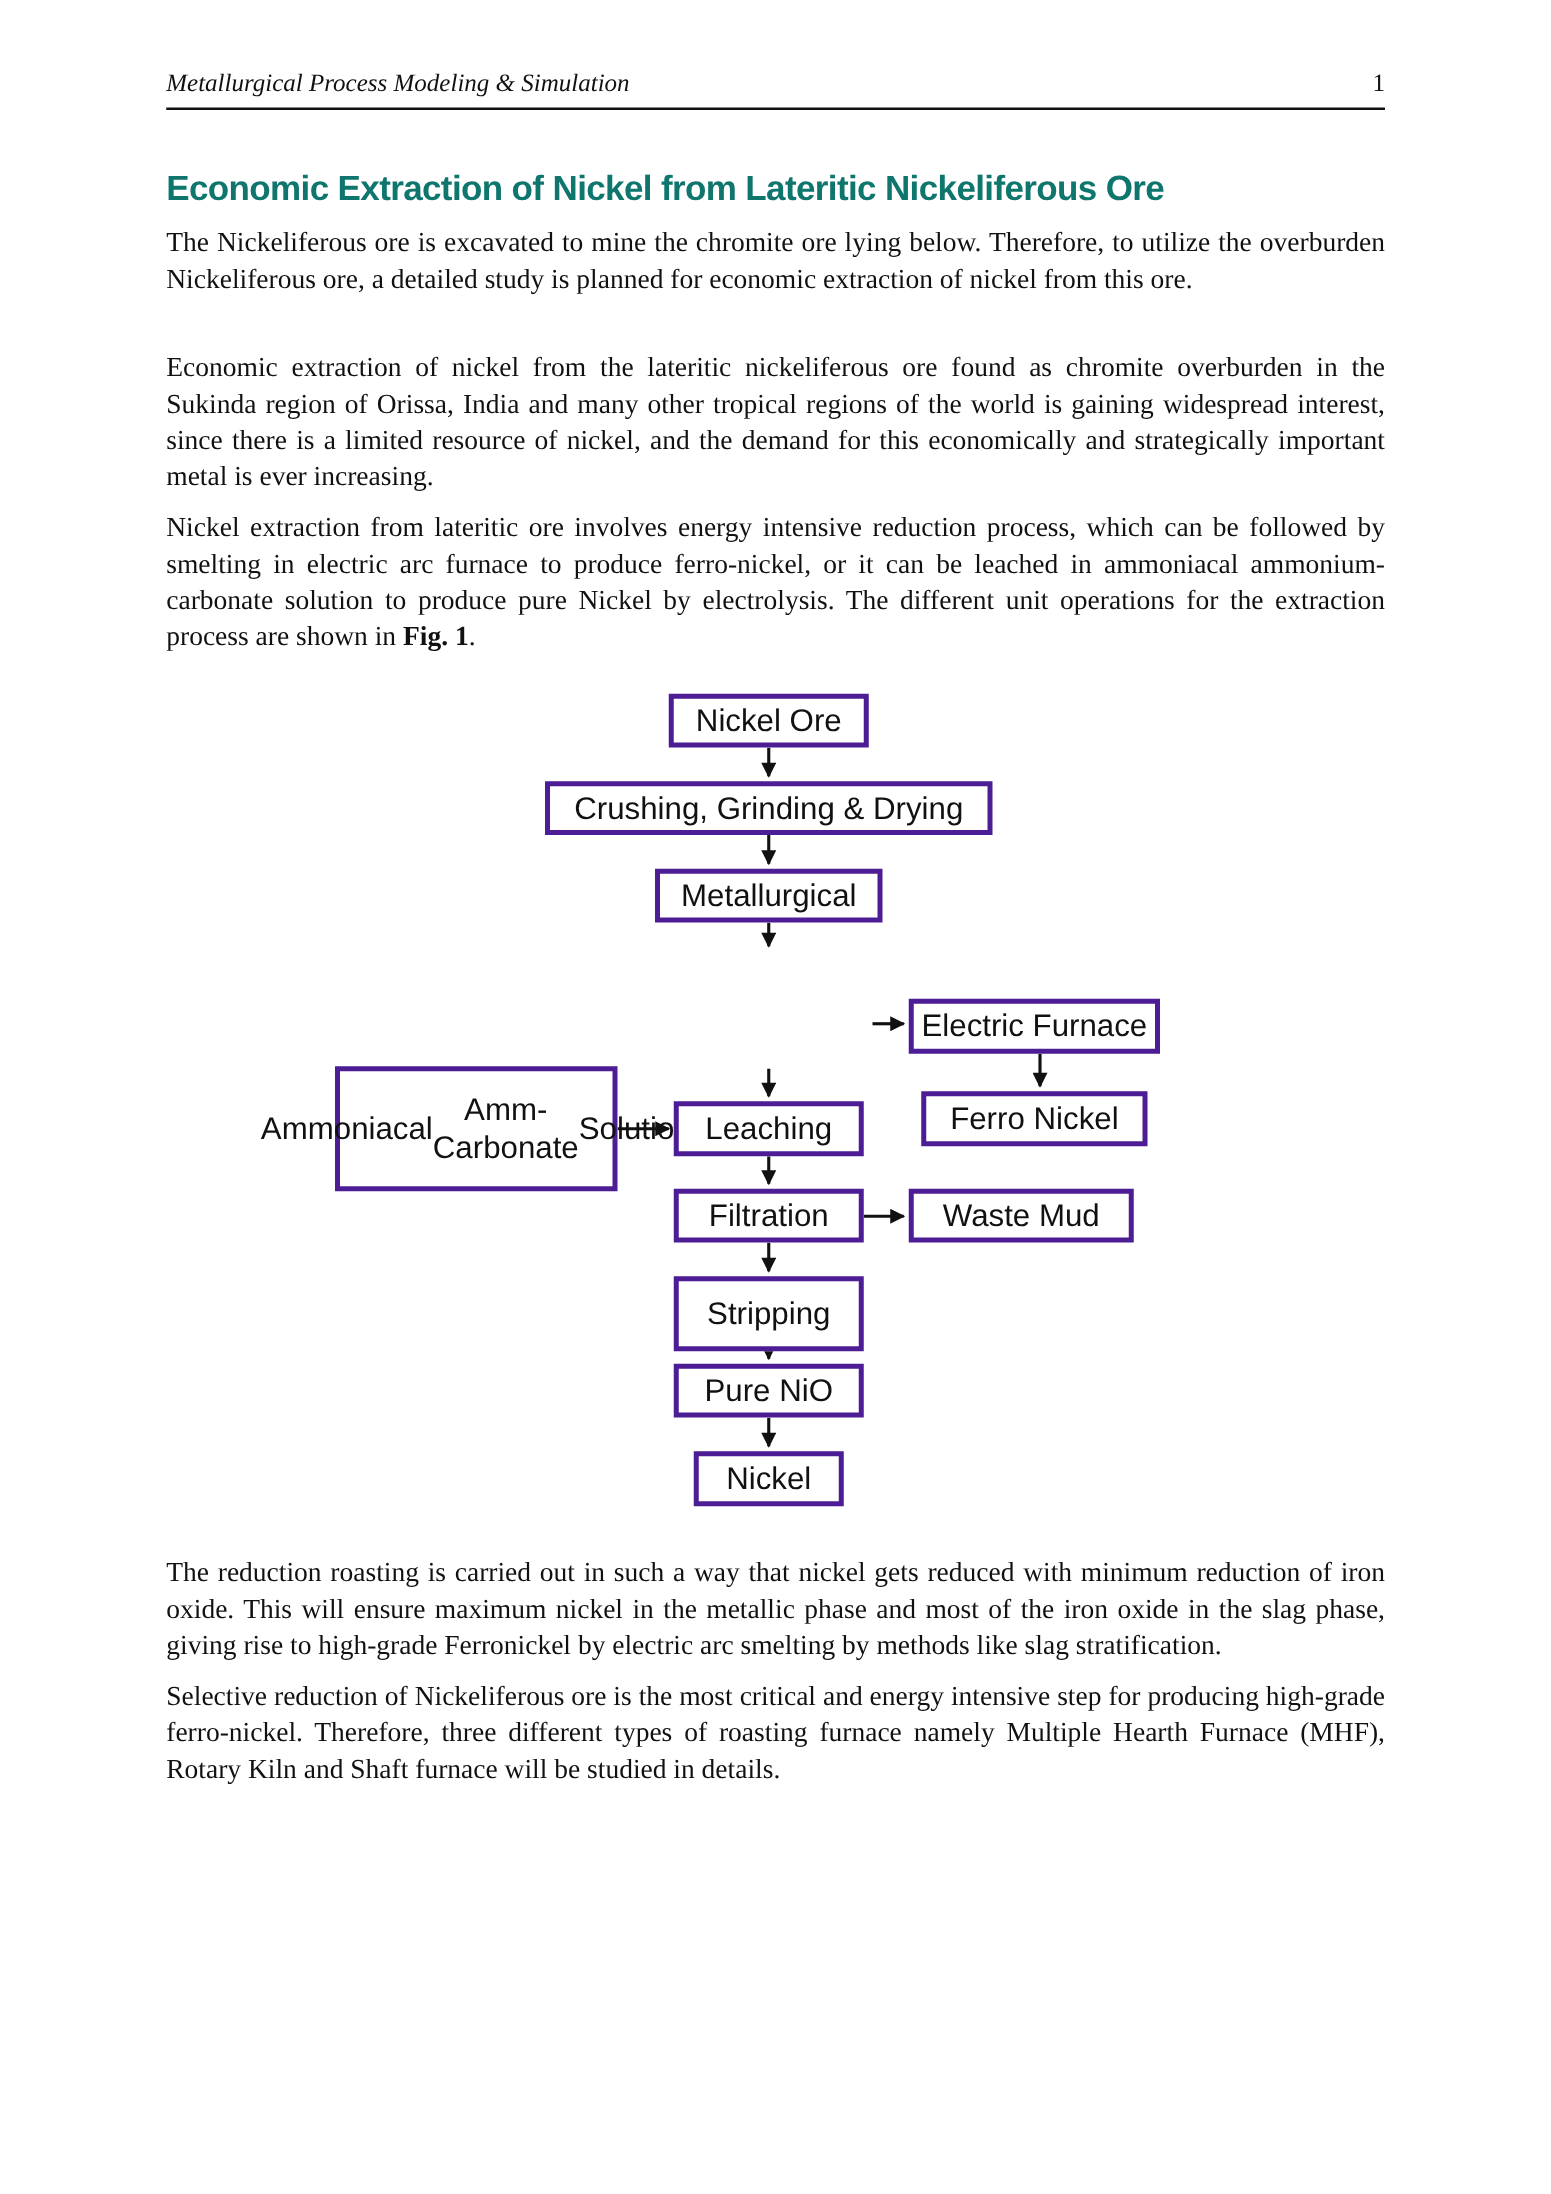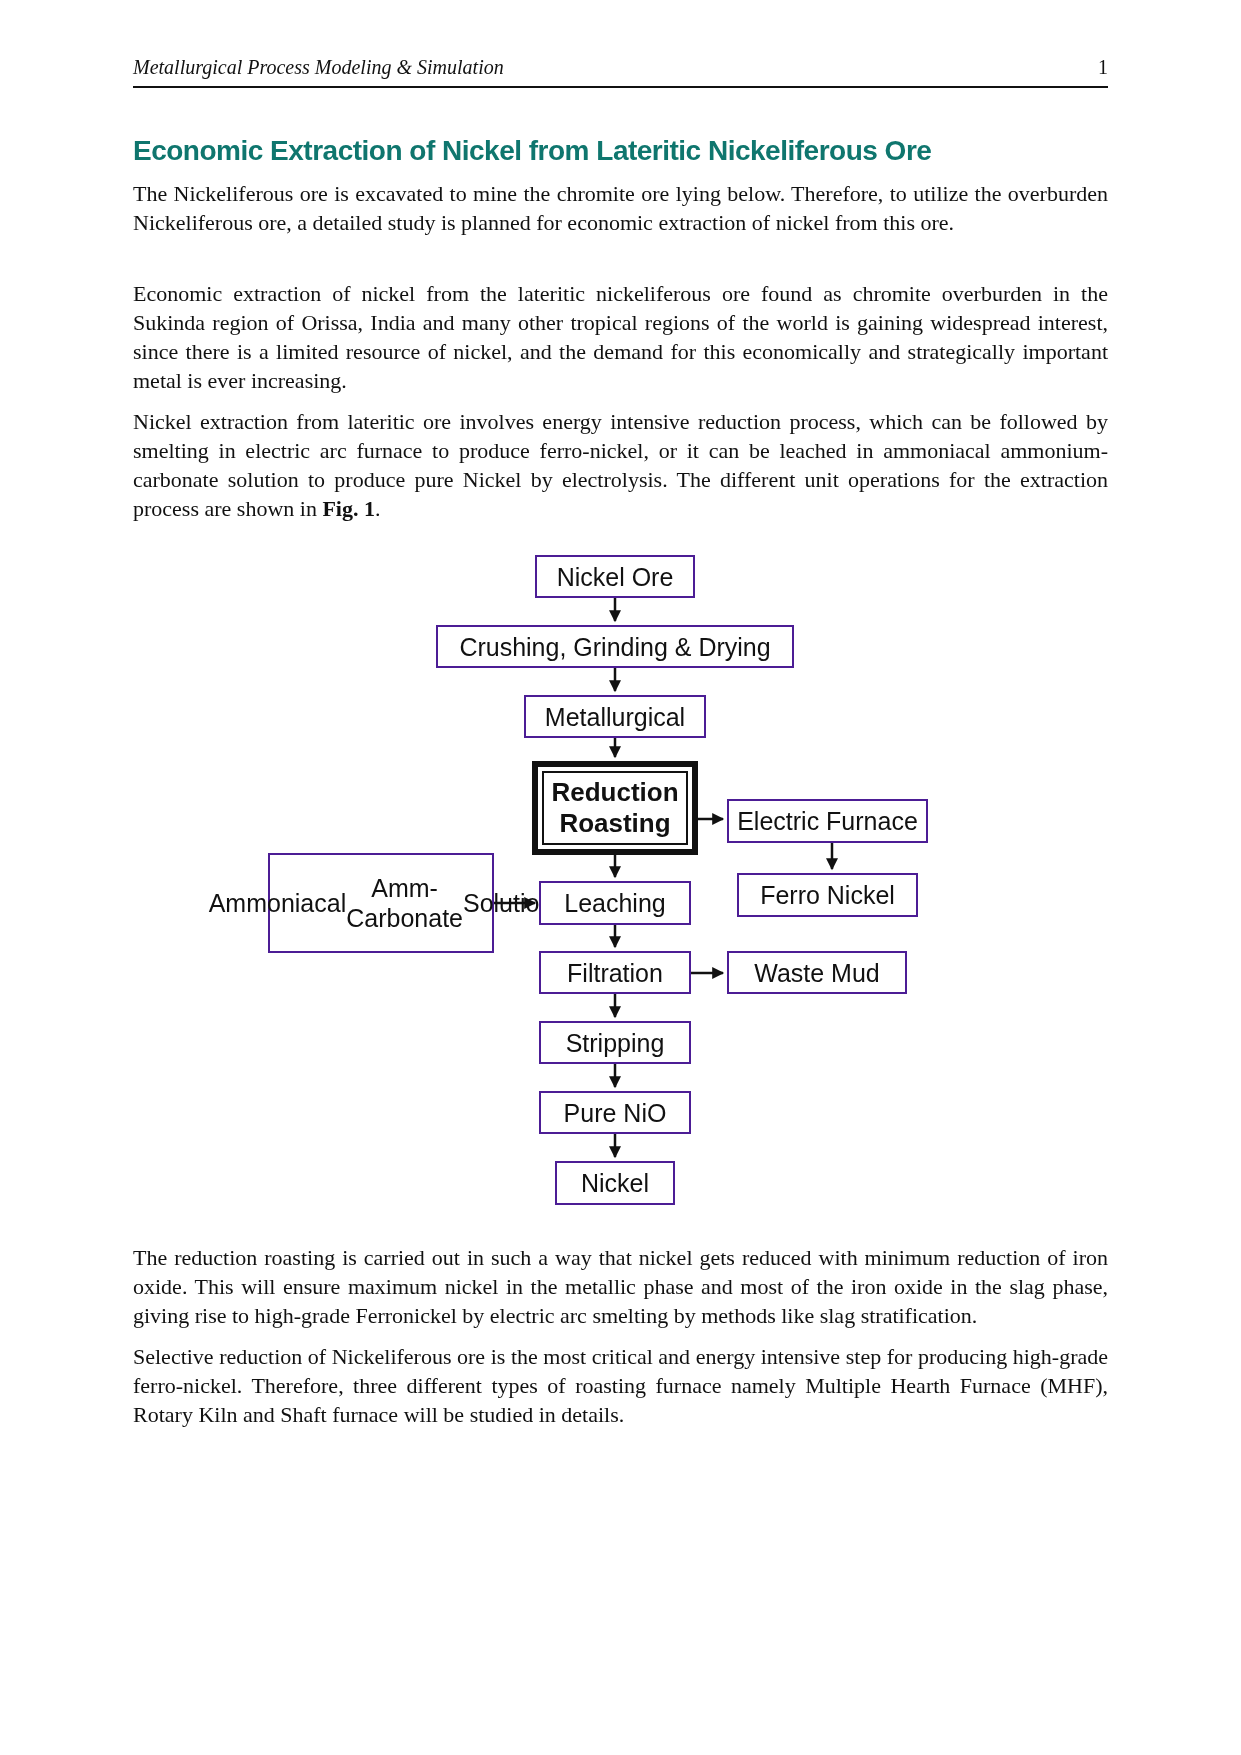--- a/index.html
+++ b/index.html
@@ -43,21 +43,21 @@
   .flowchart {
     position:relative;
     width:975px; height:664px;
   }
   .flowchart svg.arrows {
     position:absolute; left:0; top:0; width:975px; height:664px;
     pointer-events:none;
   }
   .node {
     position:absolute; box-sizing:border-box;
-    border:2px solid #4c1d95; background:#fff;
+    border:4px solid #4c1d95; background:#fff;
     display:flex; align-items:center; justify-content:center;
     font-family:"Liberation Sans", sans-serif;
     font-size:25px; line-height:1.2; color:#111;
     text-align:center; white-space:nowrap;
   }
   .node.multiline { white-space:normal; }
   .node.double { border:6px solid #111; padding:4px; }
   .double-inner {
     box-sizing:border-box; width:100%; height:100%;
     border:2px solid #111;
@@ -115,44 +115,38 @@
           <line x1="558" y1="426" x2="590" y2="426" marker-end="url(#ah)"></line>
         </g>
       </svg>
 
       <div class="node" style="left:402px; top:8px;   width:160px; height:43px;">Nickel Ore</div>
 
       <div class="node" style="left:303px; top:78px;  width:358px; height:43px;">Crushing, Grinding &amp; Drying</div>
 
       <div class="node" style="left:391px; top:148px; width:182px; height:43px;">Metallurgical</div>
 
-      <div class="node double" style="left:399px; top:214px; width:166px; height:94px;">
-        <div class="double-inner">
-          <span>Reduction</span>
-          <span>Roasting</span>
-        </div>
-      </div>
 
       <div class="node" style="left:594px; top:252px; width:201px; height:44px;">Electric Furnace</div>
 
       <div class="node" style="left:604px; top:326px; width:181px; height:44px;">Ferro Nickel</div>
 
       <div class="node multiline" style="left:135px; top:306px; width:226px; height:100px;">
         <span>Ammoniacal</span>
         <span>Amm-Carbonate</span>
         <span>Solution</span>
       </div>
 
       <div class="node" style="left:406px; top:334px; width:152px; height:44px;">Leaching</div>
 
       <div class="node" style="left:406px; top:404px; width:152px; height:43px;">Filtration</div>
 
       <div class="node" style="left:594px; top:404px; width:180px; height:43px;">Waste Mud</div>
 
-      <div class="node" style="left:406px; top:474px; width:152px; height:43px;">Stripping</div>
+      <div class="node" style="left:406px; top:474px; width:152px; height:60px;">Stripping</div>
 
       <div class="node" style="left:406px; top:544px; width:152px; height:43px;">Pure NiO</div>
 
       <div class="node" style="left:422px; top:614px; width:120px; height:44px;">Nickel</div>
 
     </div>
 
   </figure>
 
   <p class="body after-fig">The reduction roasting is carried out in such a way that nickel gets reduced with minimum reduction of iron oxide. This will ensure maximum nickel in the metallic phase and most of the iron oxide in the slag phase, giving rise to high-grade Ferronickel by electric arc smelting by methods like slag stratification.</p>

